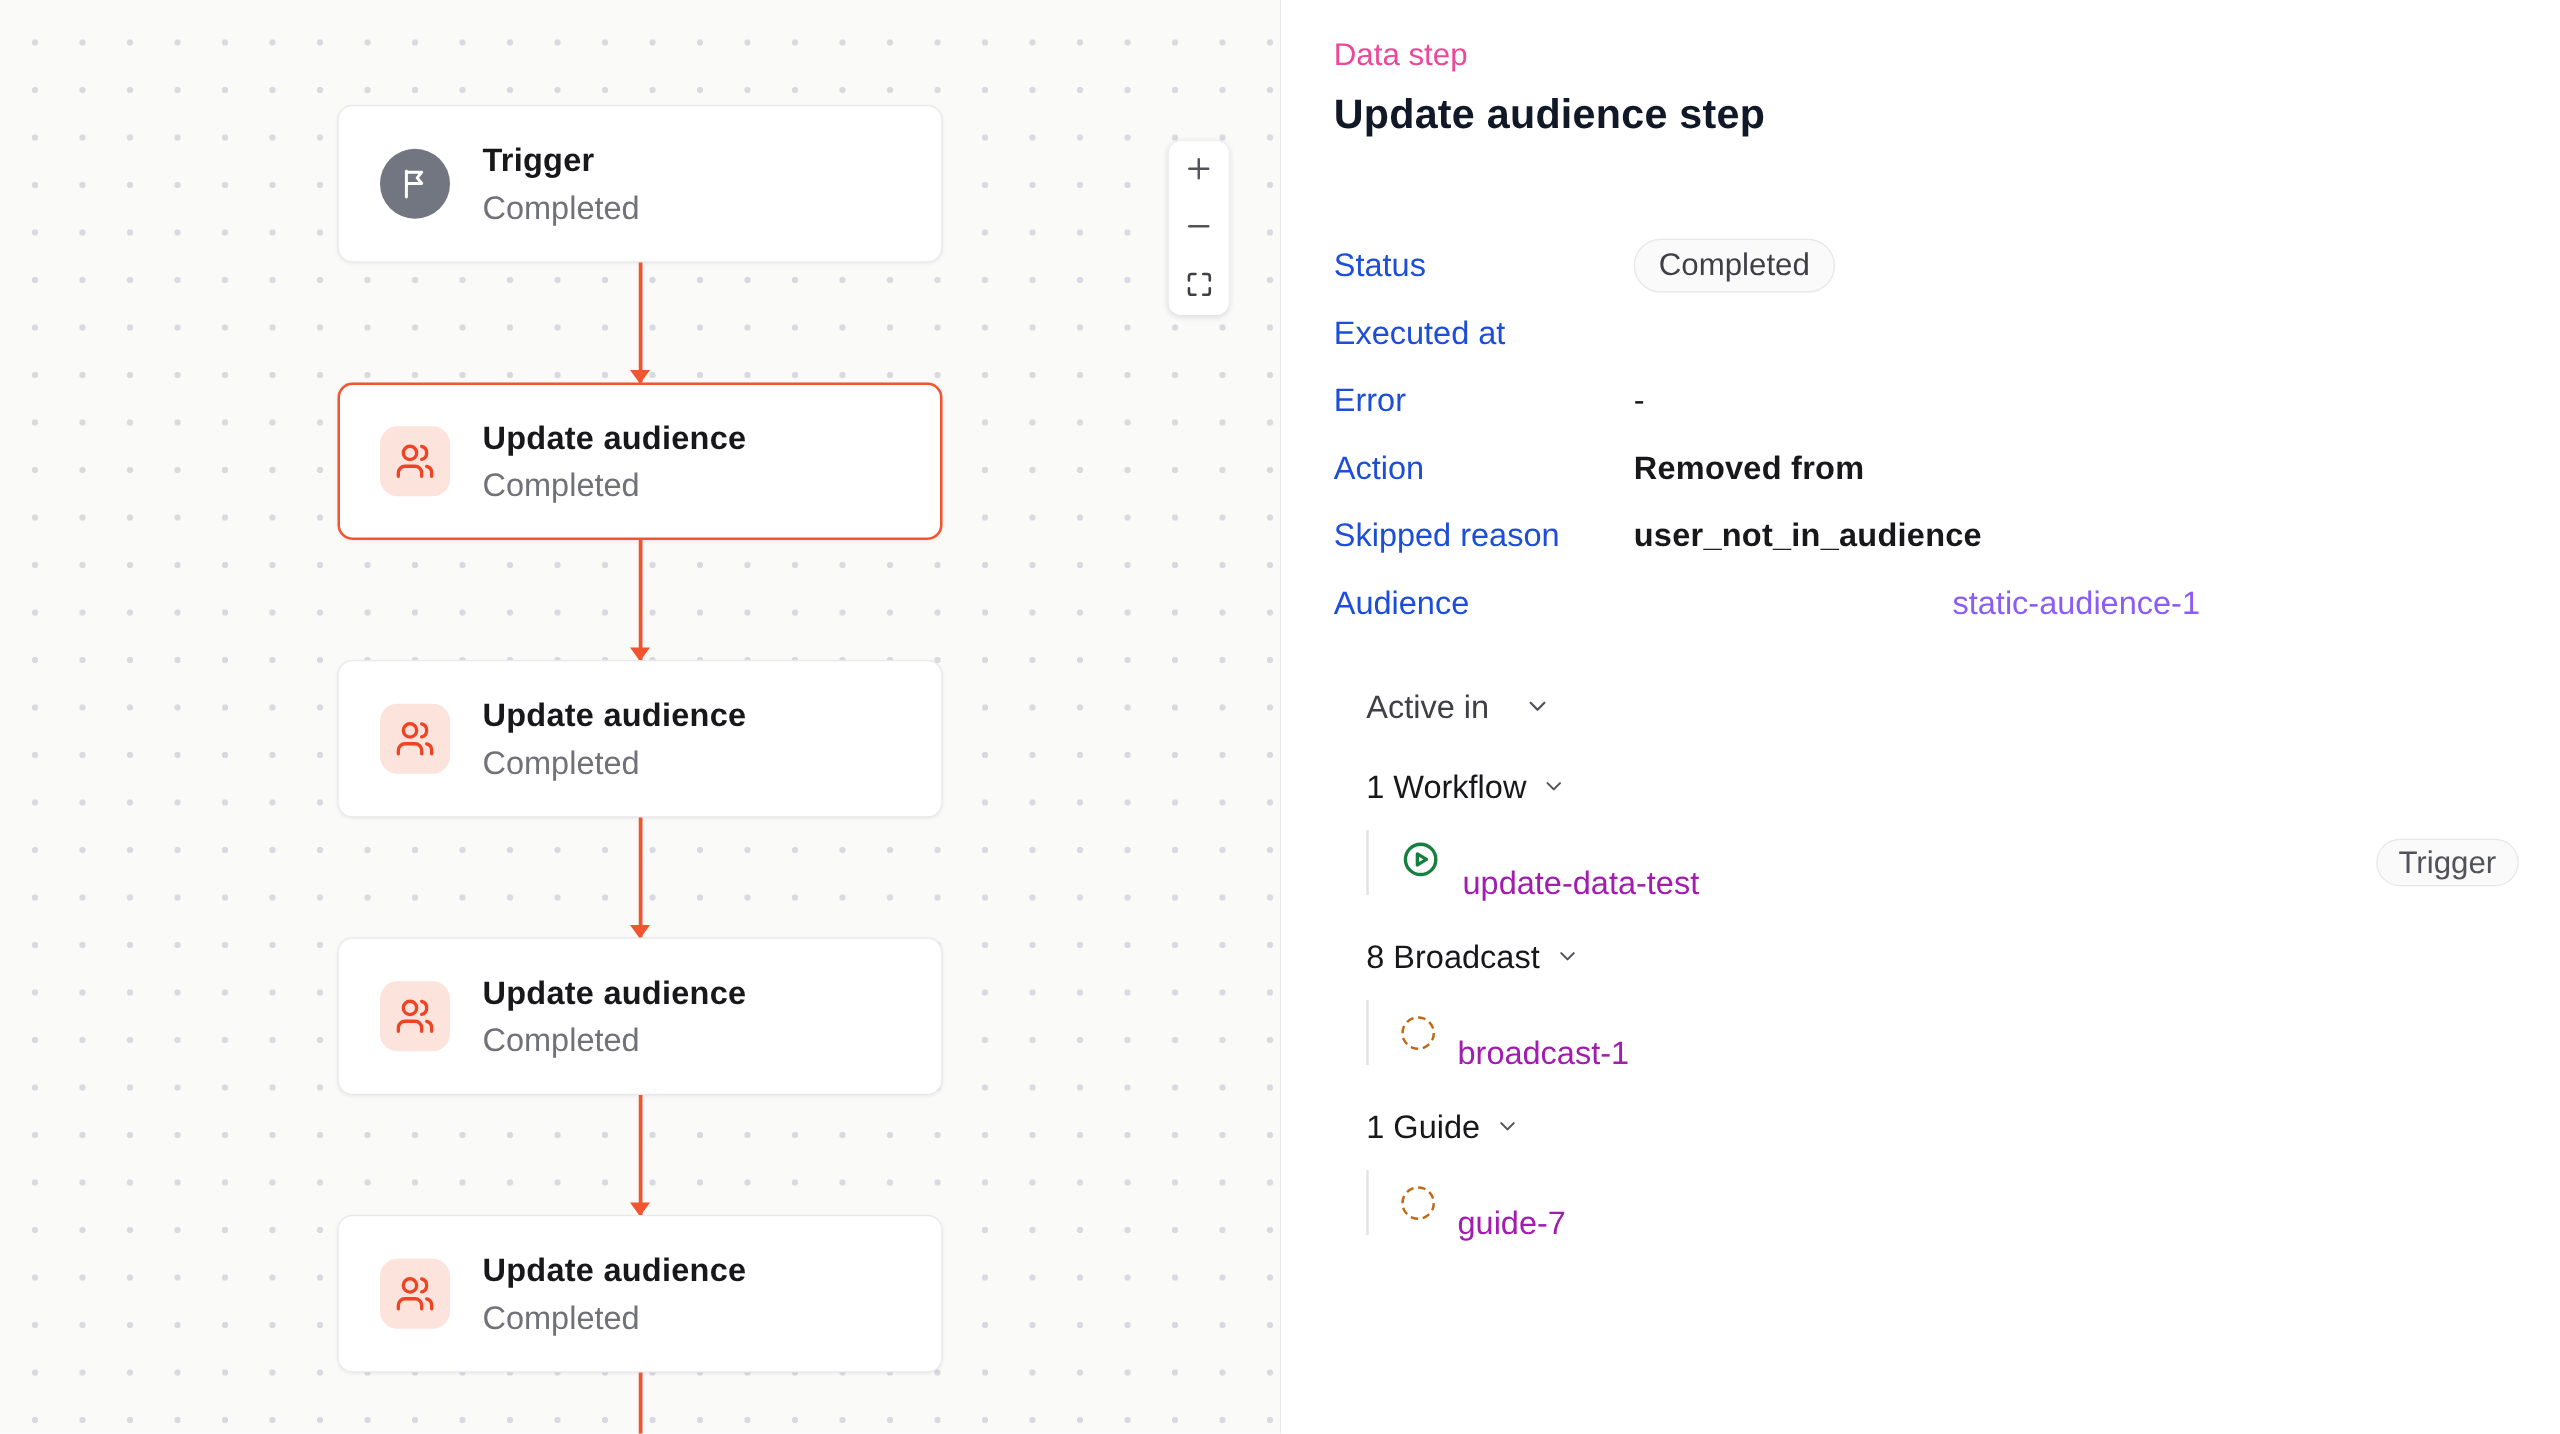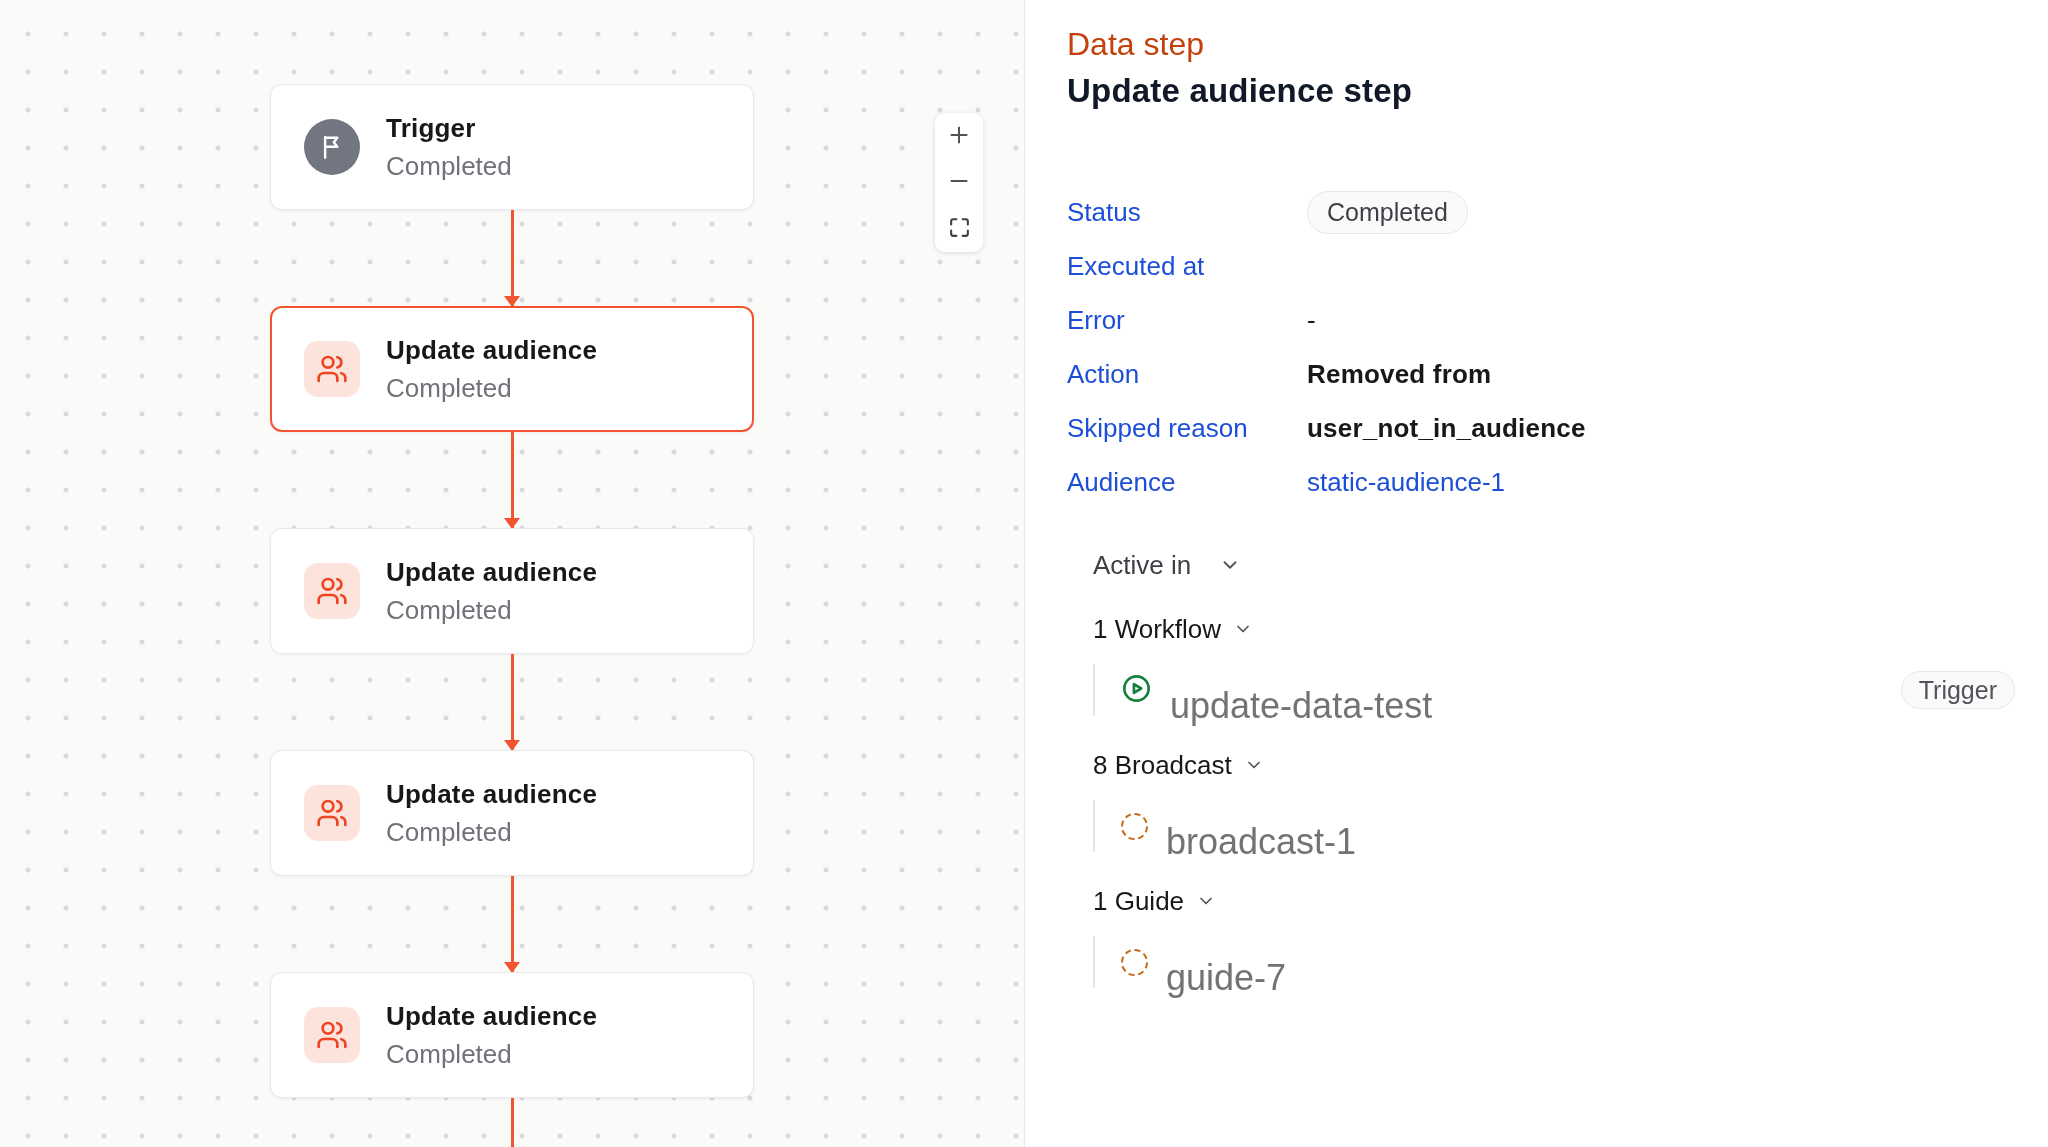--- a/index.html
+++ b/index.html
@@ -46,48 +46,48 @@
     background:#fff; border-radius:10px; box-shadow:0 1px 5px rgba(16,24,40,.14);
     display:flex; flex-direction:column; align-items:stretch; overflow:hidden;
   }
   .zoom-btn { flex:1; display:flex; align-items:center; justify-content:center; background:#fff; border:none; cursor:pointer; }
 
   
   .panel {
     position:relative; width:1023px; height:1147px; background:#fff;
     padding:33px 33px 0 42px; overflow:hidden;
   }
-  .eyebrow { font-size:32px; color:#c2410c; line-height:22px; }
+  .eyebrow { font-size:25px; color:#ec4899; line-height:22px; }
   .panel-title { margin-top:16px; font-size:33px; line-height:40px; font-weight:700; color:#111827; letter-spacing:.2px; }
 
   .fields { margin-top:74px; }
   .field-row { display:grid; grid-template-columns:240px 1fr; align-items:center; height:54px; }
   .field-label { font-size:26px; color:#1d4ed8; }
   .field-value { font-size:26px; color:#18181B; font-weight:500; }
   .field-value.strong { font-weight:600; letter-spacing:.2px; }
-  .field-value.link { color:#1d4ed8; cursor:pointer; font-weight:500; }
+  .field-value.link { color:#8b5cf6; cursor:pointer; font-weight:500;text-align:center; }
   .badge {
     display:inline-flex; align-items:center; height:43px; padding:0 19px;
     background:#FAFAFA; border:1.5px solid #E7E7EA; border-radius:999px;
     font-size:25px; color:#3F3F46;
   }
 
   .active-in { margin-top:41px; margin-left:26px; }
   .collapser { display:inline-flex; align-items:center; gap:28px; height:30px; cursor:pointer; }
   .collapser .lbl { font-size:26px; color:#3F3F46; }
   .section { margin-top:34px; }
   .section-header { display:inline-flex; align-items:center; gap:12px; height:30px; cursor:pointer; }
   .section-header .lbl { font-size:26px; color:#18181B; }
   .chev { display:flex; }
   .item-list { margin-top:20px; }
   .item-row {
     display:flex; align-items:center; height:52px;
     border-left:2px solid #E4E4E7; padding-left:26px; gap:18px;
   }
-  .item-name { font-size:36px; color:#737373;margin-top:32px; }
+  .item-name { font-size:26px; color:#a21caf;margin-top:32px; }
   .item-row .spacer { flex:1; }
   .pill {
     display:inline-flex; align-items:center; height:38px; padding:0 17px;
     background:#FAFAFA; border:1.5px solid #E7E7EA; border-radius:999px;
     font-size:25px; color:#52525B;
   }
   .dashed-circle { width:27px; height:27px; border:2.5px dashed #C2690F; border-radius:50%; flex:0 0 auto; }
 </style>
 </head>
 <body>

